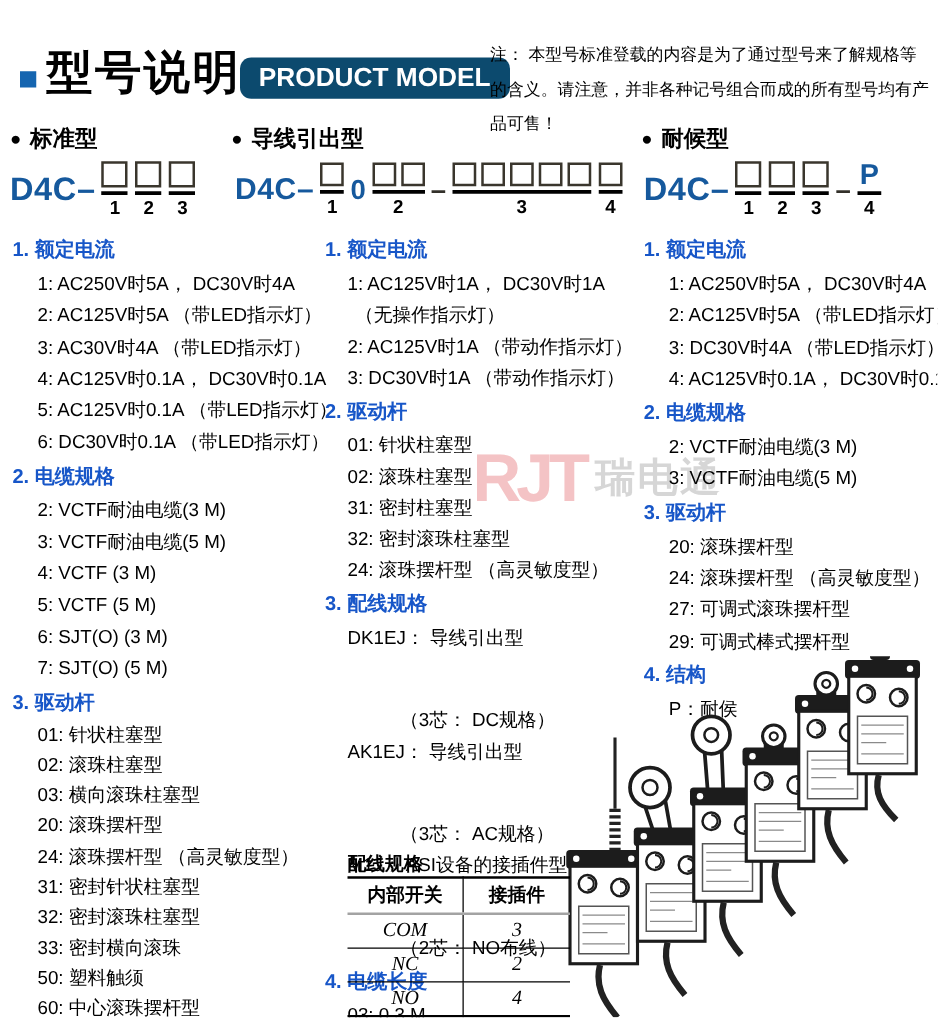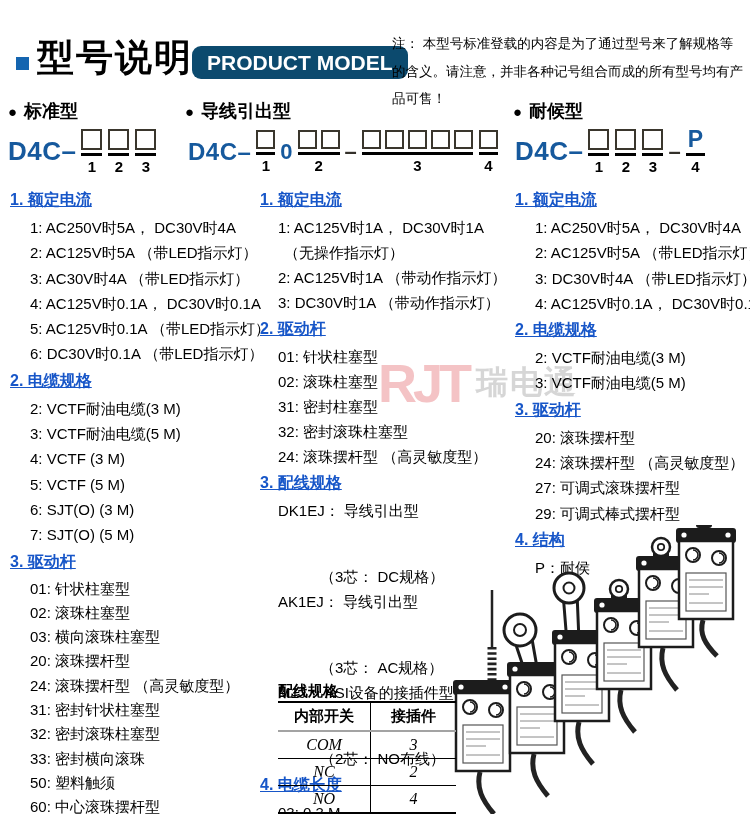--- a/index.html
+++ b/index.html
@@ -27,21 +27,21 @@
   .cbox{width:21px;height:21px;border:2.5px solid #3a362d;background:#fff;box-sizing:border-box;}
   .code-row.small .cbox{width:19px;height:19px;}
   .gline{height:2.5px;background:#000;margin-top:3px;align-self:stretch;}
   .gnum{font-weight:bold;font-size:15px;margin-top:2px;}
   .code-letter{font-weight:bold;font-size:23px;line-height:21px;color:#16599d;padding:0 2px;}
   
   .col{position:absolute;z-index:1;}
   .col-1{left:8px;top:186px;width:248px;}
   .col-2{left:258px;top:186px;width:234px;}
   .col-3{left:513px;top:186px;width:237px;}
-  .sec-title{font-size:16px;font-weight:bold;color:#1756c8;margin:4px 0 4px;padding-left:2px;text-decoration:underline;}
+  .sec-title{font-size:16px;font-weight:bold;color:#1756c8;margin:4px 0 4px;padding-left:2px;}
   .item{font-size:15px;line-height:25.3px;padding-left:22px;white-space:nowrap;}
   .col-1 .sec-drive .item{line-height:24.3px;}
   .col-2 .item{line-height:25px;padding-left:20px;}
   .item.lv1{padding-left:26px;}
   .col-2 .item.lv2{padding-left:62px;margin-top:41px;}
   
   .tbl-caption{position:absolute;left:278px;top:682px;font-size:15px;font-weight:bold;z-index:2;}
   .wtable{position:absolute;left:278px;top:701px;width:178px;border-collapse:collapse;z-index:2;
           border-top:2.5px solid #000;border-bottom:2.5px solid #000;}
   .wtable th{font-size:15px;font-weight:bold;height:25px;border-bottom:2px solid #a3a3a3;}

